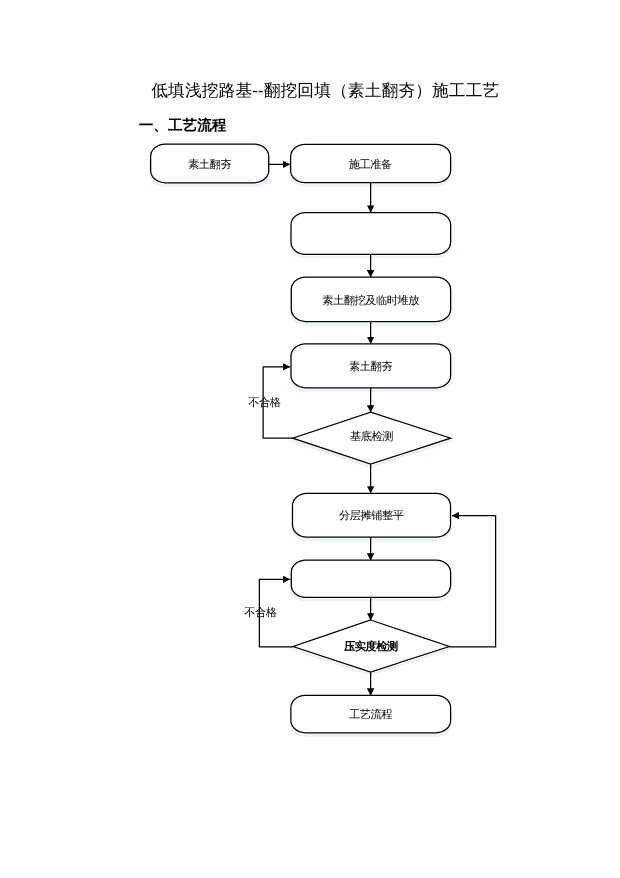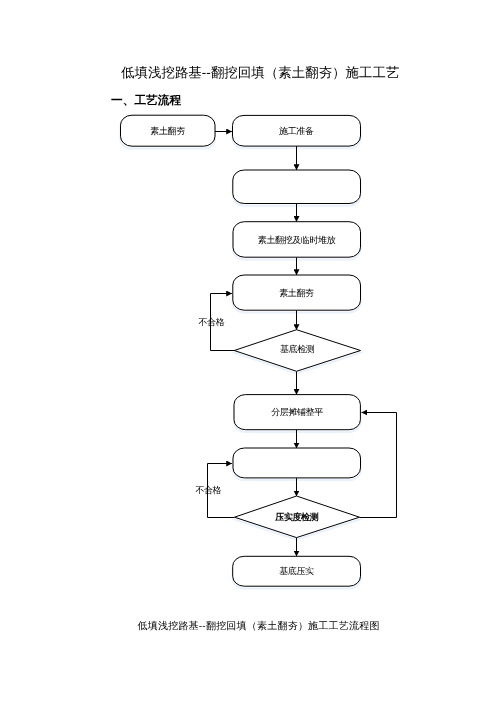--- a/index.html
+++ b/index.html
@@ -67,19 +67,18 @@
     </g>
   </svg>
 
   <div class="nlabel" style="left:108.5px;top:115.2px;width:94.5px;height:31px">素土翻夯</div>
   <div class="nlabel" style="left:220.5px;top:115.4px;width:128px;height:30.7px">施工准备</div>
   <div class="nlabel" style="left:221px;top:221.7px;width:127.5px;height:35.5px">素土翻挖及临时堆放</div>
   <div class="nlabel" style="left:220.8px;top:275px;width:127.7px;height:35.2px">素土翻夯</div>
   <div class="nlabel up" style="left:222.2px;top:329.7px;width:126.3px;height:41.6px">基底检测</div>
   <div class="nlabel" style="left:222px;top:394.6px;width:126.4px;height:35.1px">分层摊铺整平</div>
   <div class="nlabel bold" style="left:222.5px;top:496px;width:125px;height:41.6px">压实度检测</div>
-  <div class="nlabel" style="left:220.7px;top:556.3px;width:127.8px;height:29.9px">基底压实</div>
+  <div class="nlabel" style="left:220.7px;top:556.3px;width:127.8px;height:29.9px">工艺流程</div>
 
   <div class="elabel" style="left:186.5px;top:318px">不合格</div>
   <div class="elabel" style="left:183.4px;top:486.2px">不合格</div>
 
-  <div class="caption">低填浅挖路基--翻挖回填（素土翻夯）施工工艺流程图</div>
 </div>
 
 </body></html>

